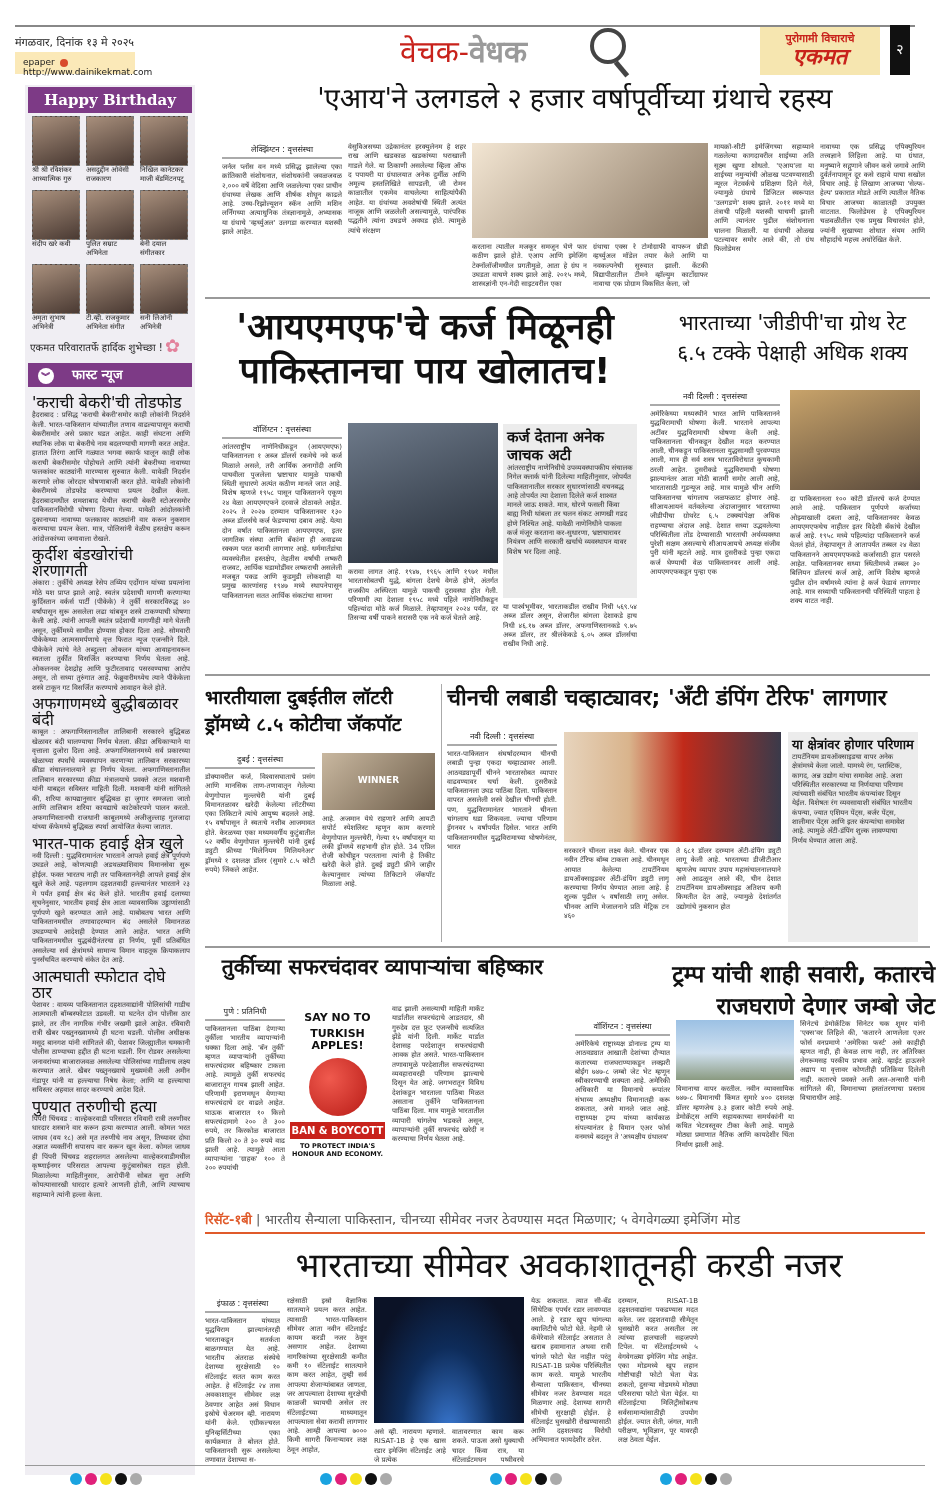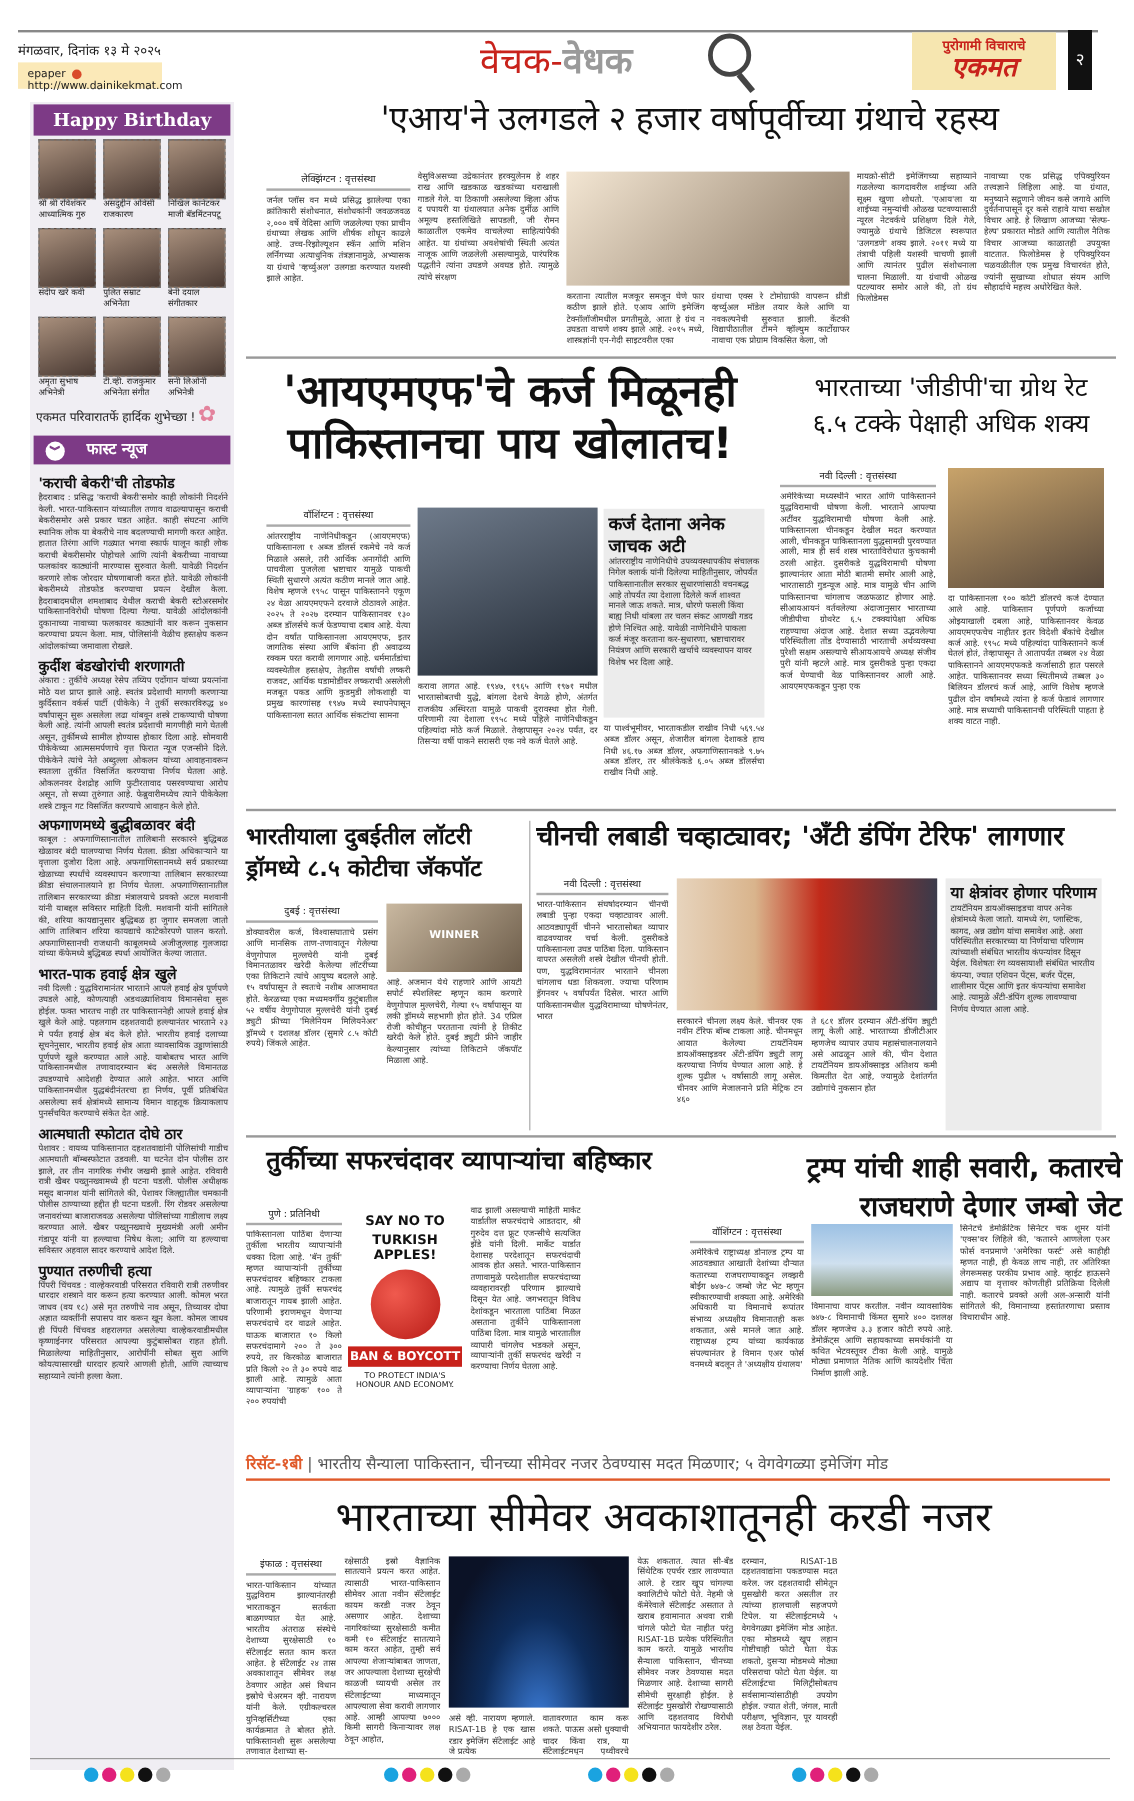--- a/index.html
+++ b/index.html
@@ -20,21 +20,21 @@
 .sidebar{left:25px;top:85px;width:170px;height:1390px;background:#f0eef3}
 .bday-head{left:28px;top:87px;width:164px;height:26px;background:#7d3a86;color:#fff;font-family:"DejaVu Serif",serif;font-weight:bold;font-size:15px;text-align:center;line-height:26px}
 .bday-grid{left:32px;top:116px;width:158px;display:grid;grid-template-columns:repeat(3,50px);column-gap:4px;row-gap:4px}
 .bday-item .ph{width:48px;height:50px;border:1px dashed #777;background:linear-gradient(160deg,#a88f7c,#4a3a33)}
 .bday-item .nm{font-size:7px;line-height:9px;color:#222;height:20px;overflow:hidden}
 .bday-wish{left:30px;top:340px;font-size:10px;color:#222}
 .flower{left:165px;top:335px;font-size:18px;color:#e3829c}
 .fast-head{left:28px;top:363px;width:164px;height:24px;background:#7d3a86;color:#fff;font-size:13px;font-weight:bold;line-height:24px;padding-left:10px}
 .fast-head .ic{display:inline-block;width:16px;height:16px;border-radius:50%;background:#fff;color:#7d3a86;font-size:10px;text-align:center;line-height:16px;margin-right:18px}
 .fast-list{left:32px;top:392px;width:158px}
-.fn-title{font-size:12px;font-weight:bold;line-height:16px;margin-top:3px;color:#111}
+.fn-title{font-size:16px;font-weight:normal;line-height:16px;margin-top:3px;color:#111}
 .fn-body{font-size:7px;line-height:9.5px;color:#333;text-align:justify}
 .headline{font-family:"DejaVu Sans",sans-serif;color:#111;font-weight:bold;line-height:1.1}
 .h-ai{left:225px;top:84px;width:700px;font-size:28px;font-weight:normal;text-align:center;font-family:"DejaVu Sans Condensed","DejaVu Sans",sans-serif}
 .dateline{font-size:8px;text-align:center;padding-bottom:3px;border-bottom:2px solid #aaa;margin-bottom:4px}
 .col{font-size:7px;line-height:9.3px;color:#333;text-align:justify;overflow:hidden}
 .img{background:linear-gradient(135deg,#b9a58d,#5b4a3a)}
 .rule{height:2px;background:#999}
 .h-imf{left:205px;top:305px;width:440px;font-size:36px;text-align:center;line-height:44px}
 .h-gdp{left:650px;top:308px;width:285px;font-size:21px;text-align:center;line-height:30px;font-weight:normal}
 .box-kb{left:503px;top:424px;width:134px;height:174px;background:#ececec;padding:4px}
@@ -45,24 +45,24 @@
 .vsep{width:1px;background:#aaa}
 .box-pr{left:788px;top:732px;width:130px;height:210px;background:#ececec;padding:4px}
 .box-pr .t{font-size:13px;font-weight:bold;line-height:17px;color:#111}
 .box-pr .b{font-size:7px;line-height:9.3px;color:#333}
 .h-turk{left:205px;top:956px;width:355px;font-size:21px;text-align:center}
 .h-trump{left:575px;top:958px;width:360px;font-size:23px;text-align:right;line-height:32px}
 .apple-ad{left:290px;top:1008px;width:95px;height:183px;background:#fff;text-align:center}
 .apple-ad .s1{font-size:11px;font-weight:bold;line-height:12px;color:#111;margin-top:4px}
 .apple-ad .ap{width:58px;height:58px;border-radius:50%;background:radial-gradient(circle at 35% 35%,#f05a4e,#b81b16);margin:6px auto}
 .apple-ad .ban{background:#c8221b;color:#fff;font-size:10px;font-weight:bold;padding:3px 0;margin-top:4px}
-.apple-ad .s2{font-size:6.5px;font-weight:normal;color:#111;line-height:8px;margin-top:3px}
+.apple-ad .s2{font-size:6.5px;font-weight:bold;color:#111;line-height:8px;margin-top:3px}
 .recent{left:205px;top:1210px;width:720px;font-size:13px;color:#555;border-bottom:2px solid #e05a2a;padding-bottom:4px}
 .recent .k{color:#e05a2a;font-weight:bold}
-.h-space{left:193px;top:1238px;width:720px;font-size:34px;text-align:center;font-weight:normal;line-height:54px}
+.h-space{left:209px;top:1238px;width:720px;font-size:34px;text-align:center;font-weight:normal;line-height:54px}
 .reg{display:flex;gap:3px}
 .reg span{width:12px;height:12px;border-radius:50%;display:inline-block}
 </style>
 </head>
 <body>
 
 <div class="abs masthead"></div>
 <div class="abs mh-date">मंगळवार, दिनांक १३ मे २०२५</div>
 <div class="abs mh-epaper"><span>epaper</span> <span class="dot"></span> <span>http://www.dainikekmat.com</span></div>
 <div class="abs mh-title" style="left:400px"><span class="a">वेचक-</span><span class="b">वेधक</span></div>

